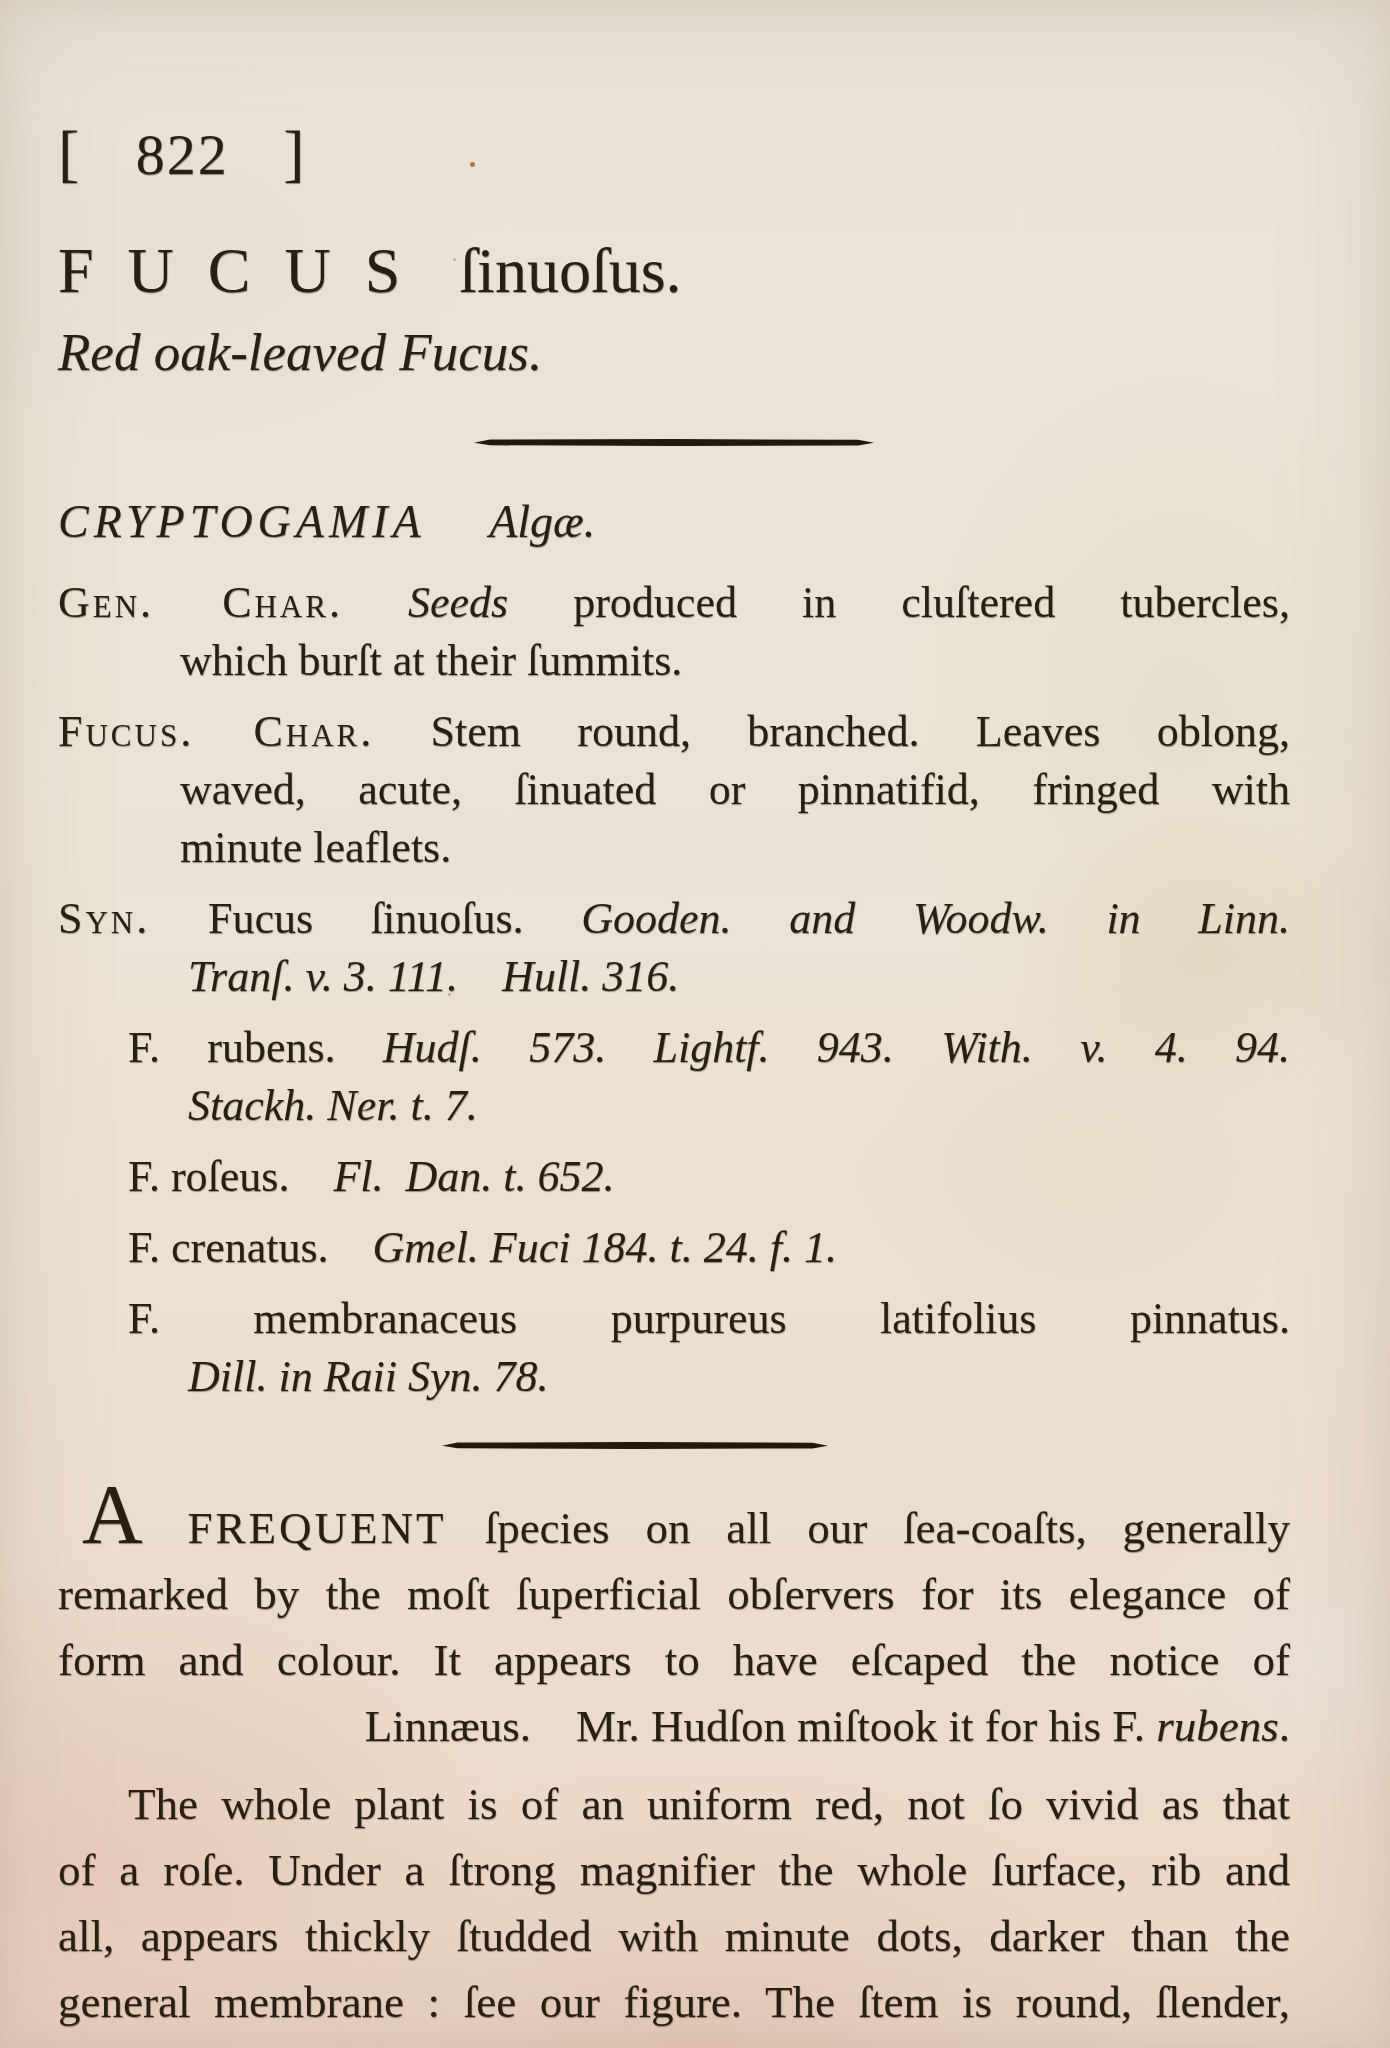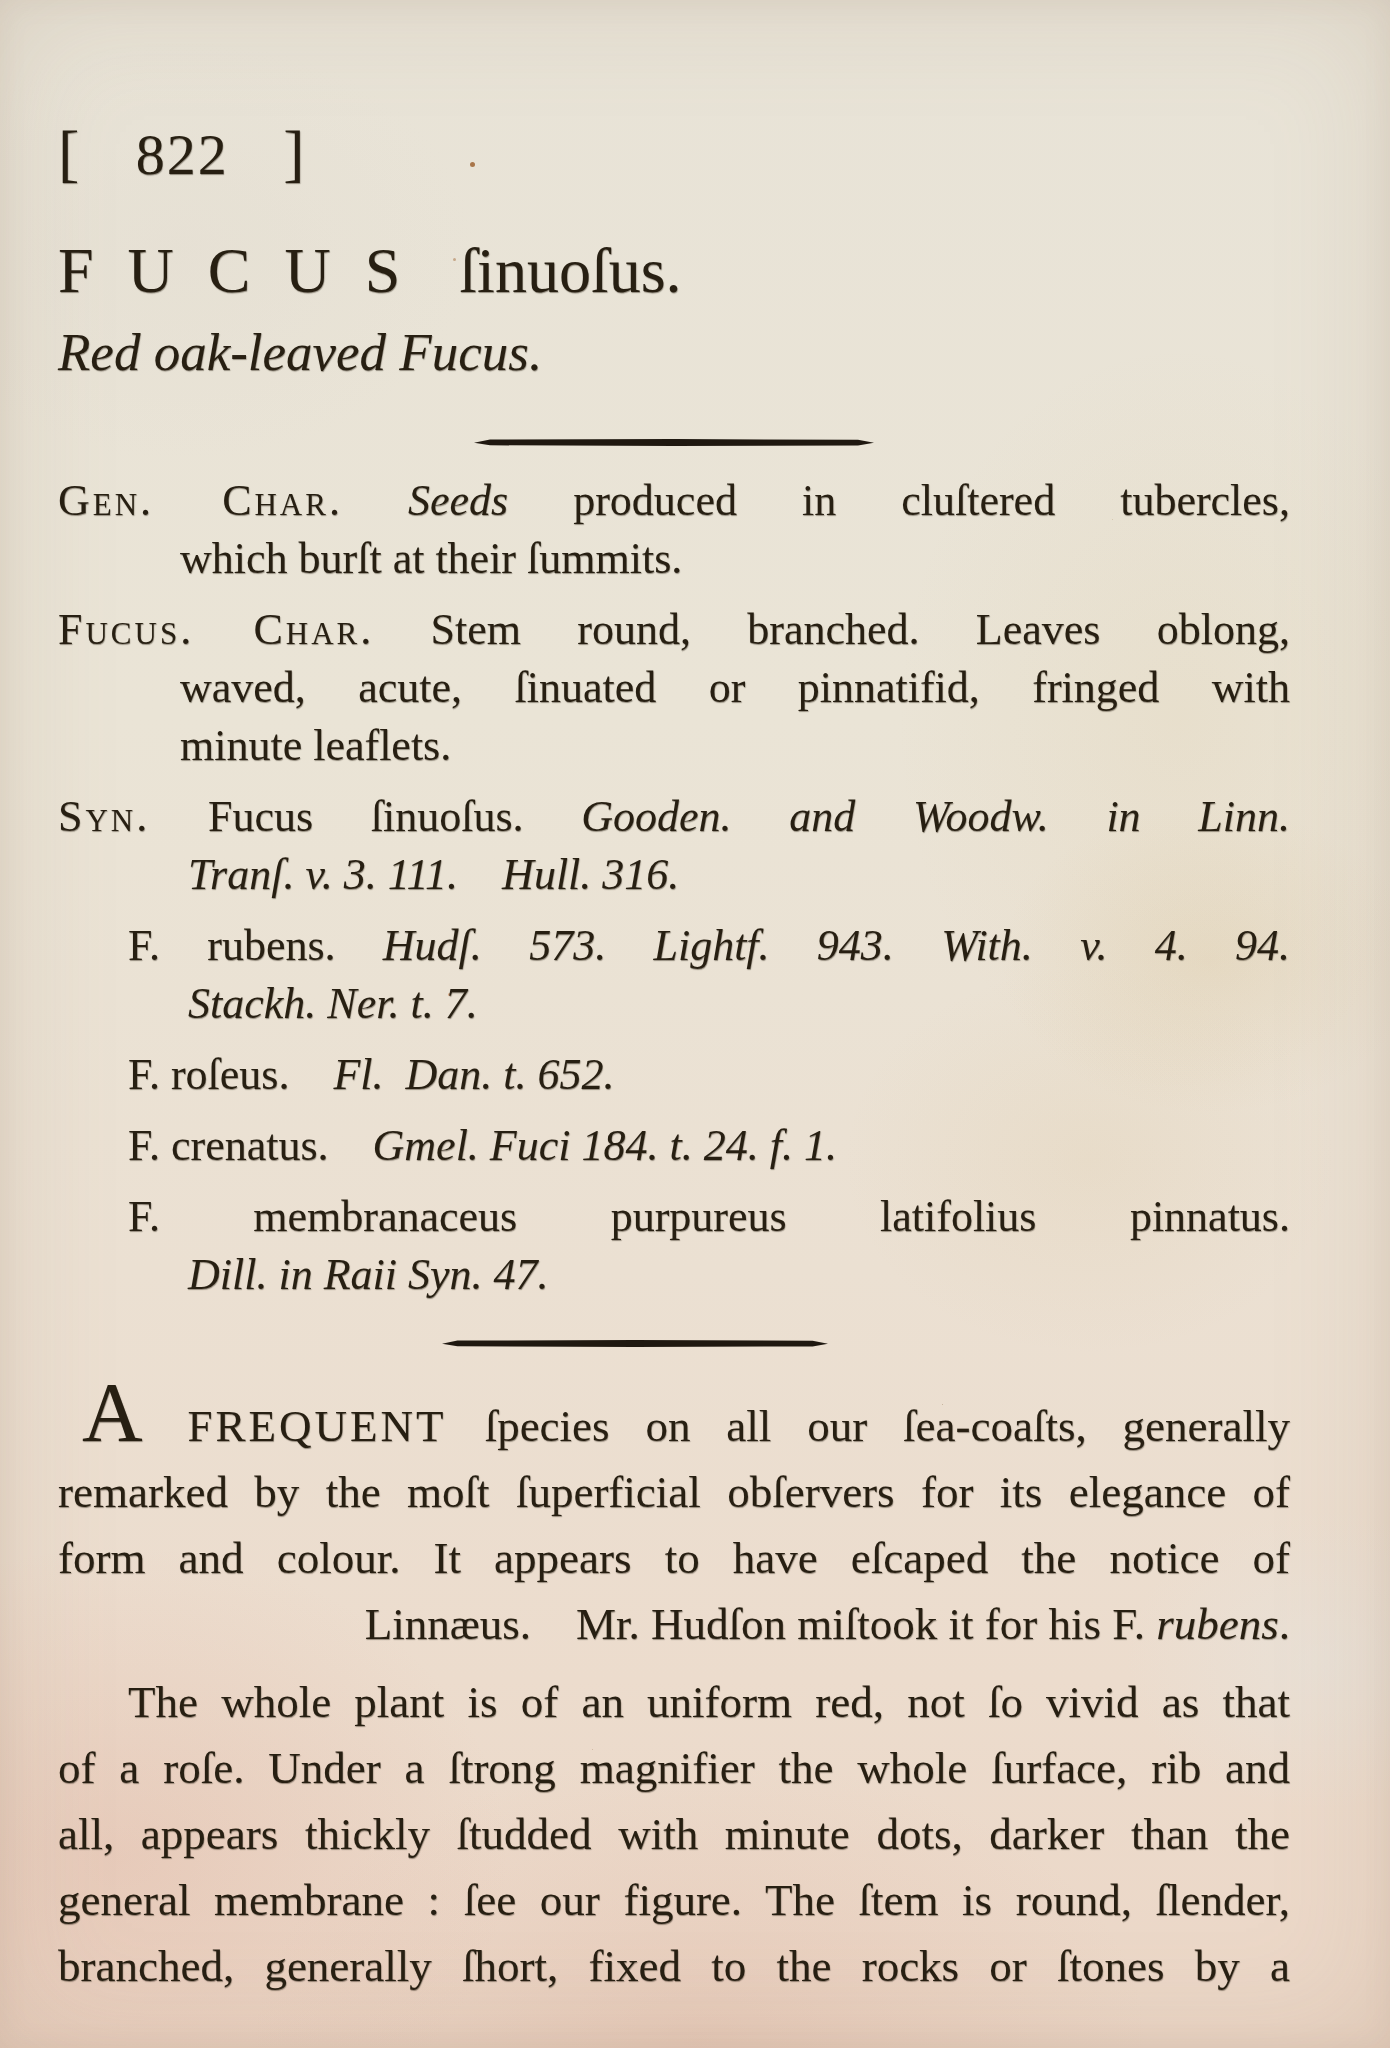--- a/index.html
+++ b/index.html
@@ -79,20 +79,24 @@
 
   <div class="title center">
     <span class="genus">F U C U S</span>
     <span class="species">ſinuoſus.</span>
   </div>
 
   <div class="subtitle center">Red oak-leaved Fucus.</div>
 
   <div class="rule rule1"></div>
 
+  <div class="crypto center">
+    <span class="order">CRYPTOGAMIA</span>
+    <span class="group">Algæ.</span>
+  </div>
 
   <div class="entries">
       <div class="block">
         <div class="line ind0 just"><span class="seg-sc">Gen. Char.</span><span class="seg-r"> </span><span class="seg-i">Seeds</span><span class="seg-r"> produced in cluſtered tubercles,</span></div>
         <div class="line ind1"><span class="seg-r">which burſt at their ſummits.</span></div>
       </div>
       <div class="block">
         <div class="line ind0 just"><span class="seg-sc">Fucus. Char.</span><span class="seg-r"> Stem round, branched. Leaves oblong,</span></div>
         <div class="line ind1 just"><span class="seg-r">waved, acute, ſinuated or pinnatifid, fringed with</span></div>
         <div class="line ind1"><span class="seg-r">minute leaflets.</span></div>
@@ -106,21 +110,21 @@
         <div class="line ind2"><span class="seg-i">Stackh. Ner. t. 7.</span></div>
       </div>
       <div class="block">
         <div class="line ind3"><span class="seg-r">F. roſeus. </span><span class="seg-i">Fl. Dan. t. 652.</span></div>
       </div>
       <div class="block">
         <div class="line ind3"><span class="seg-r">F. crenatus. </span><span class="seg-i">Gmel. Fuci 184. t. 24. f. 1.</span></div>
       </div>
       <div class="block">
         <div class="line ind3 just"><span class="seg-r">F. membranaceus purpureus latifolius pinnatus.</span></div>
-        <div class="line ind2"><span class="seg-i">Dill. in Raii Syn. 47.</span></div>
+        <div class="line ind2"><span class="seg-i">Dill. in Raii Syn. 78.</span></div>
       </div>
     </div>
 
   <div class="rule rule2" style="margin-left:384px;margin-right:auto;"></div>
 
   <div class="description">
       <div class="block">
         <div class="line ind4 just"><span class="seg-dc">A</span><span class="seg-caps"> FREQUENT </span><span class="seg-r">ſpecies on all our ſea-coaſts, generally</span></div>
         <div class="line ind0 just"><span class="seg-r">remarked by the moſt ſuperficial obſervers for its elegance of</span></div>
         <div class="line ind0 just"><span class="seg-r">form and colour. It appears to have eſcaped the notice of</span></div>

